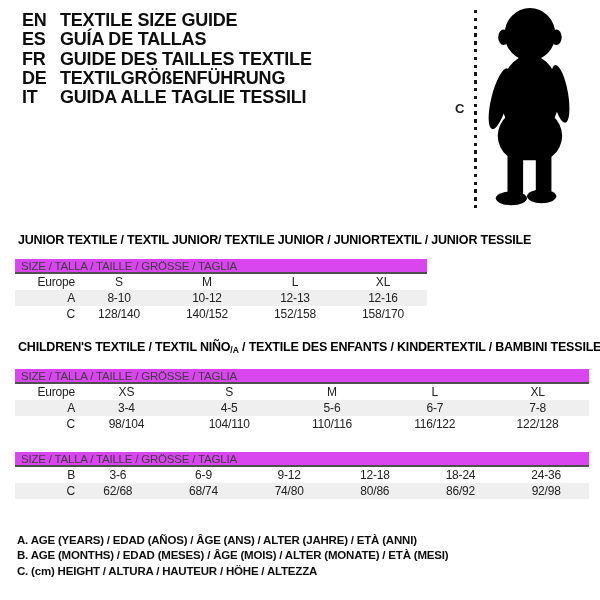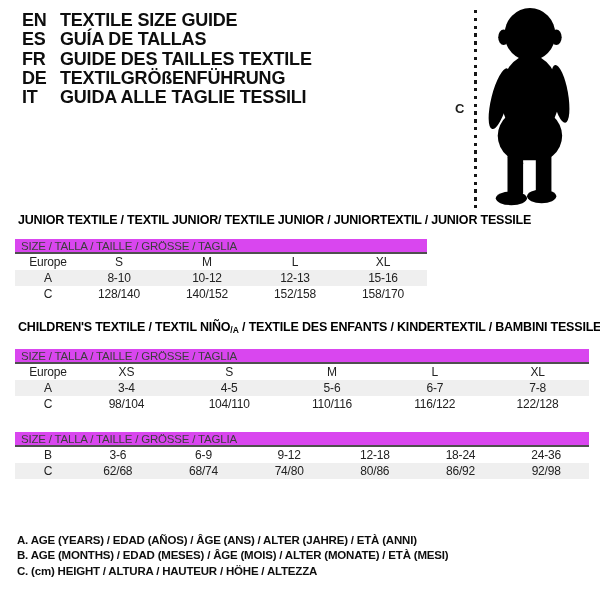--- a/index.html
+++ b/index.html
@@ -22,21 +22,21 @@
   
   .figure { position:absolute; left:448px; top:0; width:152px; height:215px; }
   .c-label { position:absolute; left:7px; top:101px; font-size:13px; font-weight:bold; }
   .dotline {
     position:absolute; left:26px; top:10px; width:2.6px; height:198px;
     background:repeating-linear-gradient(to bottom, #161616 0 3.5px, transparent 3.5px 7.8px);
   }
   .baby-svg { position:absolute; left:30px; top:6px; width:100px; height:205px; }
 
   
-  .sec { position:absolute; left:15px; }
+  .sec { position:absolute; left:15px;margin-top:20px; }
   .sec1 { top:213px; width:412px; }
   .sec2 { top:320px; width:574px; }
   .sec3 { top:423px; width:574px; }
   .sec-title { font-size:12.5px; line-height:14px; font-weight:bold; color:#000; padding-left:3px; white-space:nowrap; }
   .sec1 .sec-title { margin-bottom:12px; }
   .sec2 .sec-title { margin-bottom:12px; }
   .sec3 .sec-title { line-height:14.6px; }
   .sec3 .title-wrap { margin-bottom:9px; }
   .sub-a { font-size:8.5px; vertical-align:-2px; letter-spacing:0; }
 
@@ -44,21 +44,21 @@
     height:15px; line-height:15px; background:#d946ef;
     border-bottom:2px solid #4f4f4f;
     color:#3d3d3d; font-size:11.5px; padding-left:6px; white-space:nowrap; overflow:hidden;
   }
   .trow { height:16px; line-height:16px; font-size:12px; color:#222; }
   .trow.shaded { background:#efefef; }
   .grid5 { display:grid; grid-template-columns:60px repeat(4,1fr); }
   .grid6 { display:grid; grid-template-columns:60px repeat(5,1fr); }
   .grid7 { display:grid; grid-template-columns:60px repeat(6,1fr); }
   .cell { text-align:center; white-space:nowrap; }
-  .cell.lab { text-align:center; padding-left:6px; }
+  .cell.lab { text-align:right; padding-left:6px; }
 
   
   .legend { position:absolute; left:17px; top:533px; }
   .legend-line { font-size:11.5px; line-height:15.4px; font-weight:bold; color:#0e0e0e; white-space:nowrap; }
 </style>
 </head>
 <body>
 
 <div class="lang-list">
   <div class="lang-row">
@@ -108,21 +108,21 @@
       <span class="cell">S</span>
       <span class="cell">M</span>
       <span class="cell">L</span>
       <span class="cell">XL</span>
     </div>
     <div class="trow grid5 shaded">
       <span class="cell lab">A</span>
       <span class="cell">8-10</span>
       <span class="cell">10-12</span>
       <span class="cell">12-13</span>
-      <span class="cell">15-16</span>
+      <span class="cell">12-16</span>
     </div>
     <div class="trow grid5">
       <span class="cell lab">C</span>
       <span class="cell">128/140</span>
       <span class="cell">140/152</span>
       <span class="cell">152/158</span>
       <span class="cell">158/170</span>
     </div>
   </div>
 </section>

